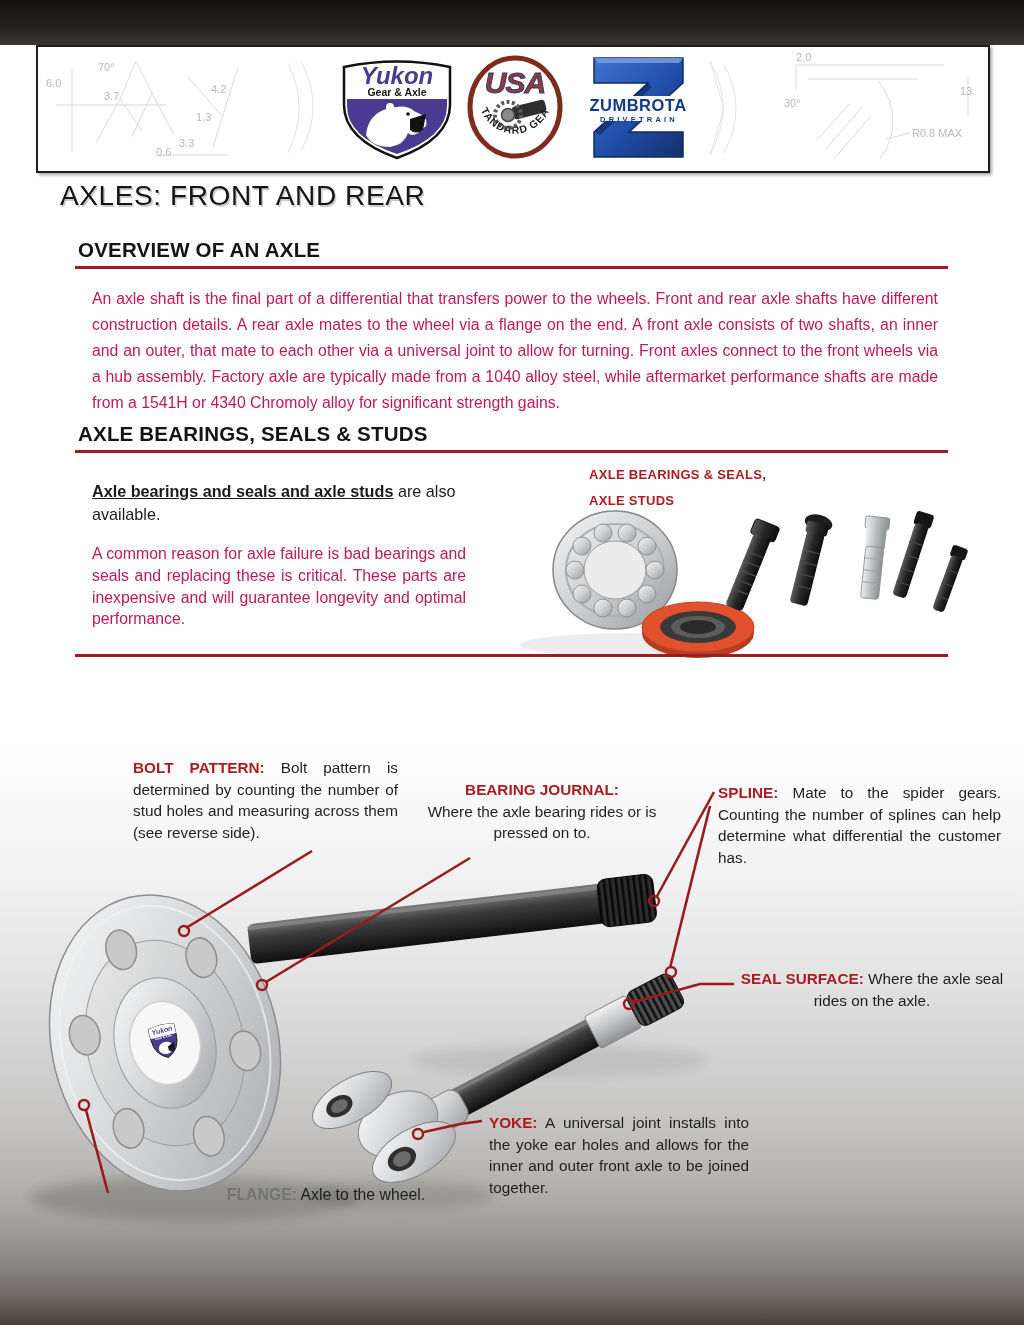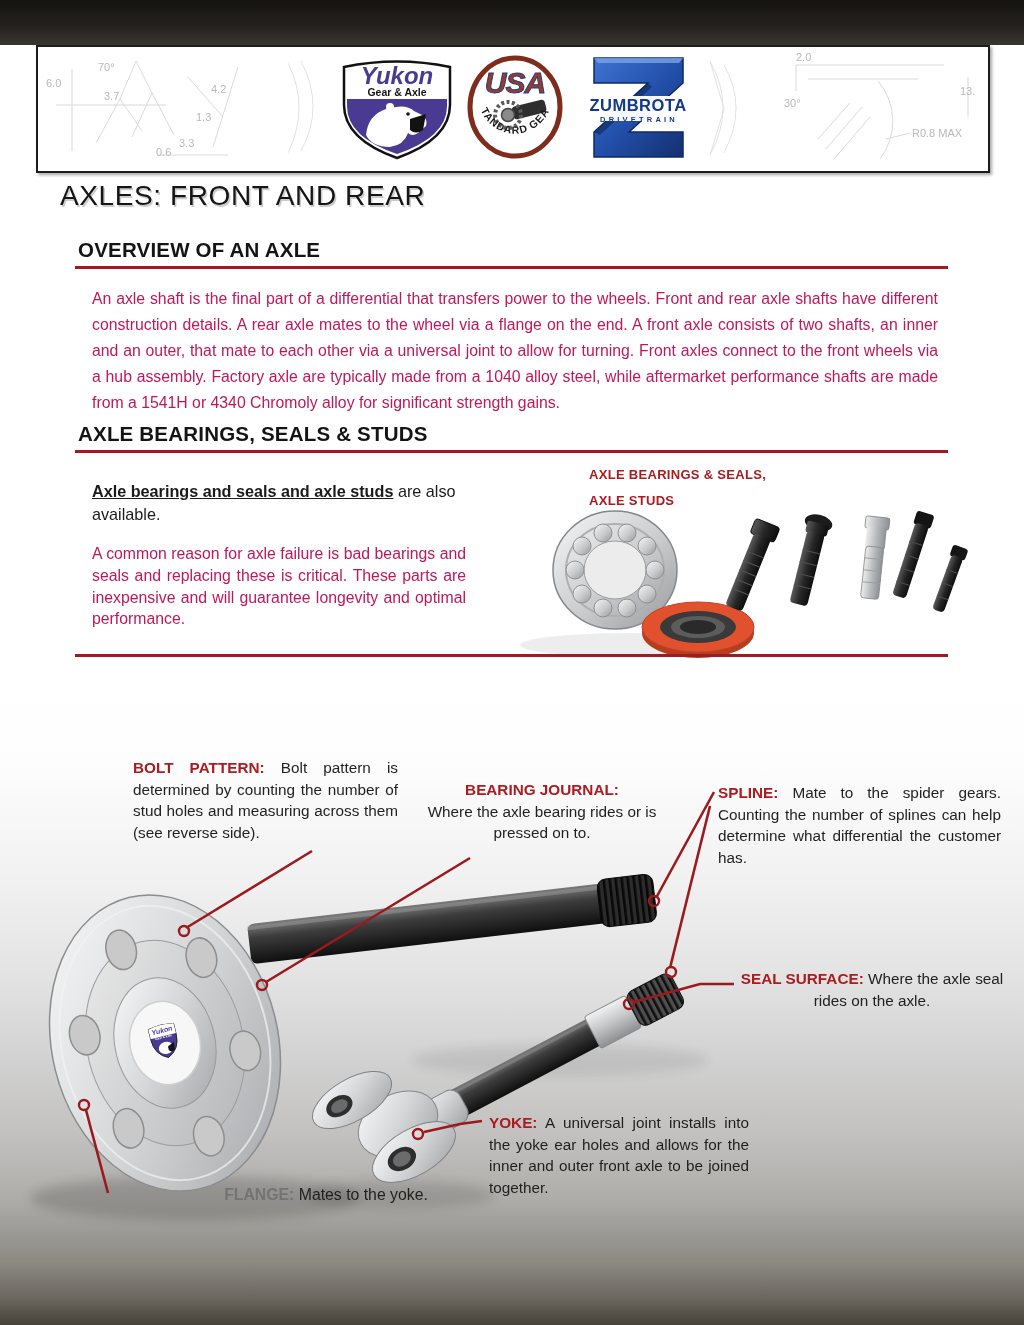--- a/index.html
+++ b/index.html
@@ -369,15 +369,15 @@
   <div class="abs co just" style="left:133px;top:757px;width:265px;"><span class="lbl">BOLT PATTERN:</span><span> Bolt pattern is determined by counting the number of stud holes and measuring across them (see reverse side).</span></div>
 
   <div class="abs co" style="left:416px;top:779px;width:252px;"><span class="lbl lbl-block">BEARING JOURNAL:</span><span>Where the axle bearing rides or is pressed on to.</span></div>
 
   <div class="abs co just" style="left:718px;top:782px;width:283px;"><span class="lbl">SPLINE:</span><span> Mate to the spider gears. Counting the number of splines can help determine what differential the customer has.</span></div>
 
   <div class="abs co" style="left:738px;top:968px;width:268px;"><span class="lbl">SEAL SURFACE:</span><span> Where the axle seal rides on the axle.</span></div>
 
   <div class="abs co just" style="left:489px;top:1112px;width:260px;"><span class="lbl">YOKE:</span><span> A universal joint installs into the yoke ear holes and allows for the inner and outer front axle to be joined together.</span></div>
 
-  <div class="abs co" style="left:116px;top:1184px;width:420px;font-size:15.8px;"><span class="lbl lbl-bright">FLANGE:</span><span> Mates to the yoke.</span></div>
+  <div class="abs co" style="left:116px;top:1184px;width:420px;font-size:15.8px;"><span class="lbl lbl-bright">FLANGE:</span><span> Axle to the wheel.</span></div>
 
 </div>
 
 </body></html>

